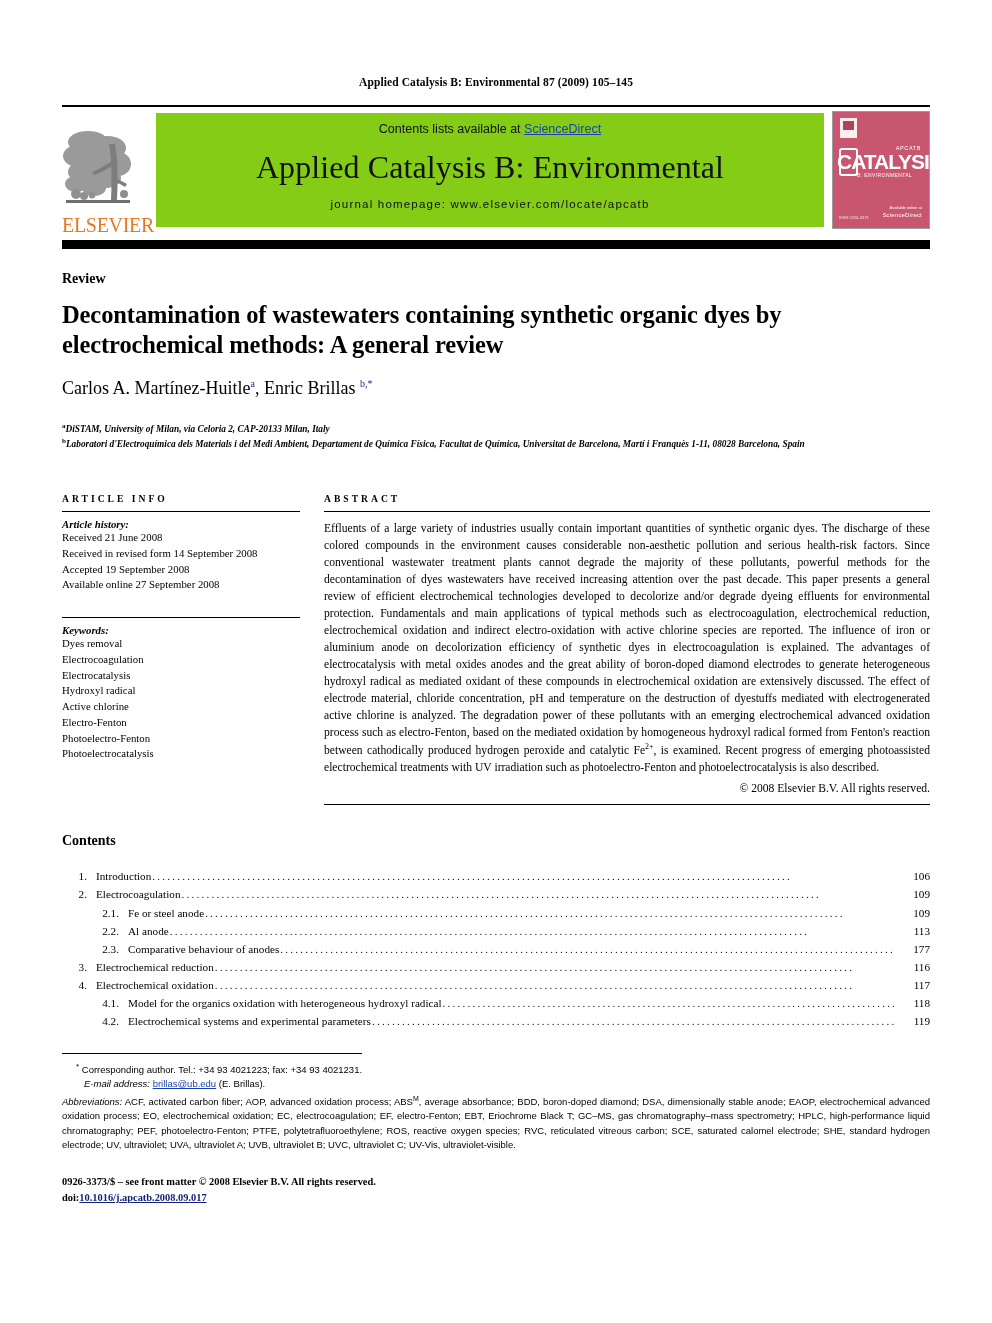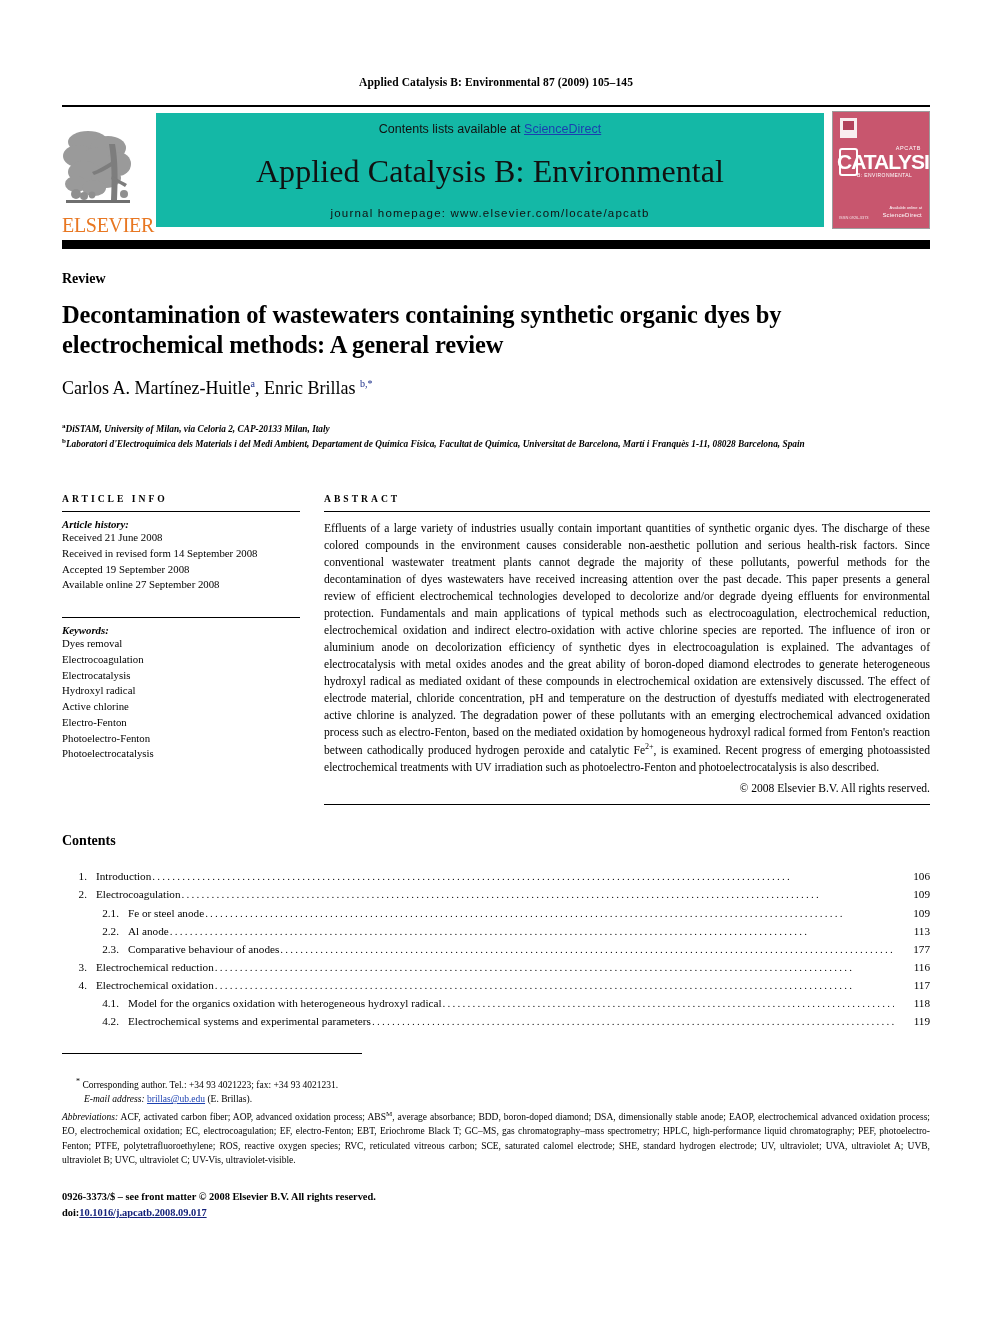--- a/index.html
+++ b/index.html
@@ -45,27 +45,27 @@
     font-family:"Liberation Serif", serif;
     color:#E87722;
     font-size:20px;
     letter-spacing:-0.3px;
     line-height:1;
     margin-top:1px;
     white-space:nowrap;
   }
   .center-band {
     flex:1 1 auto;
-    background:#14b8a6;
+    background:#84cc16;
     margin:6px 8px 8px 8px;
     display:flex;
     flex-direction:column;
     align-items:center;
     justify-content:space-between;
-    padding:9px 0 8px 0;
+    padding:9px 0 17px 0;
     box-sizing:border-box;
   }
   .contents-line {
     font-family:"Liberation Sans", sans-serif;
     font-size:12.5px;
     color:#111;
   }
   .sciencedirect { color:#1a3fb0; }
   .journal-title {
     font-family:"Liberation Serif", serif;
@@ -245,22 +245,22 @@
     margin:0 2px 0 1px;
     letter-spacing:2.2px;
     font-size:11.2px;
     color:#000;
   }
   .toc-page { width:34px; flex:0 0 34px; text-align:right; }
 
   
   .foot-rule { border-top:1.2px solid #000; width:300px; margin-top:22px; }
   .footnotes {
-    margin-top:22px;
-    font-family:Liberation Serif, serif;
+    margin-top:7px;
+    font-family:Liberation Sans, sans-serif;
     font-size:9.5px;
     line-height:1.52;
     text-align:justify;
   }
   .fn-indent { padding-left:14px; }
   .fn-indent2 { padding-left:22px; }
   .fn-star { vertical-align:super; font-size:8px; }
   .italic { font-style:italic; }
   .link-blue { color:#1a3fb0; }
   .abbrev { margin-top:2px; }

